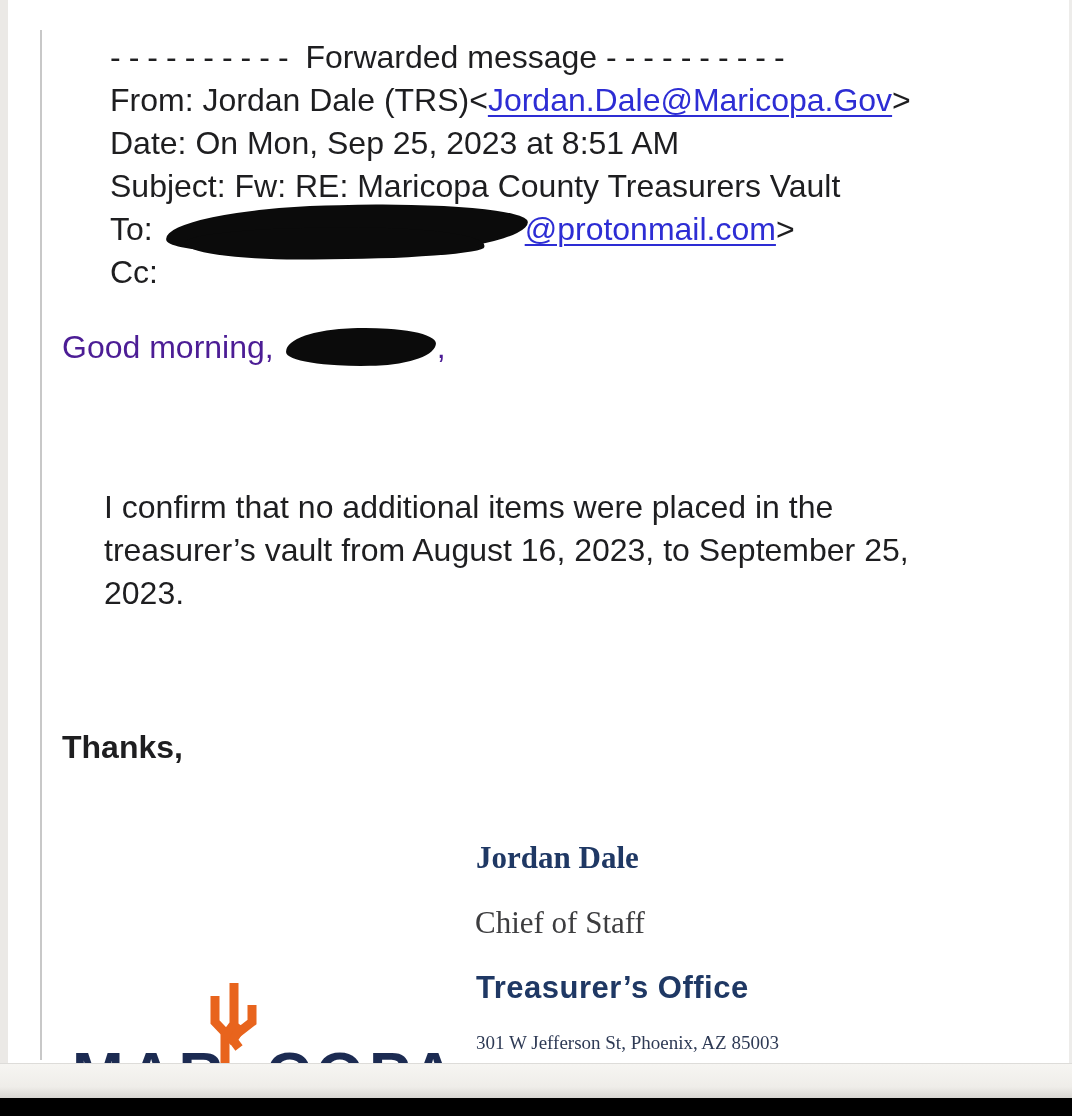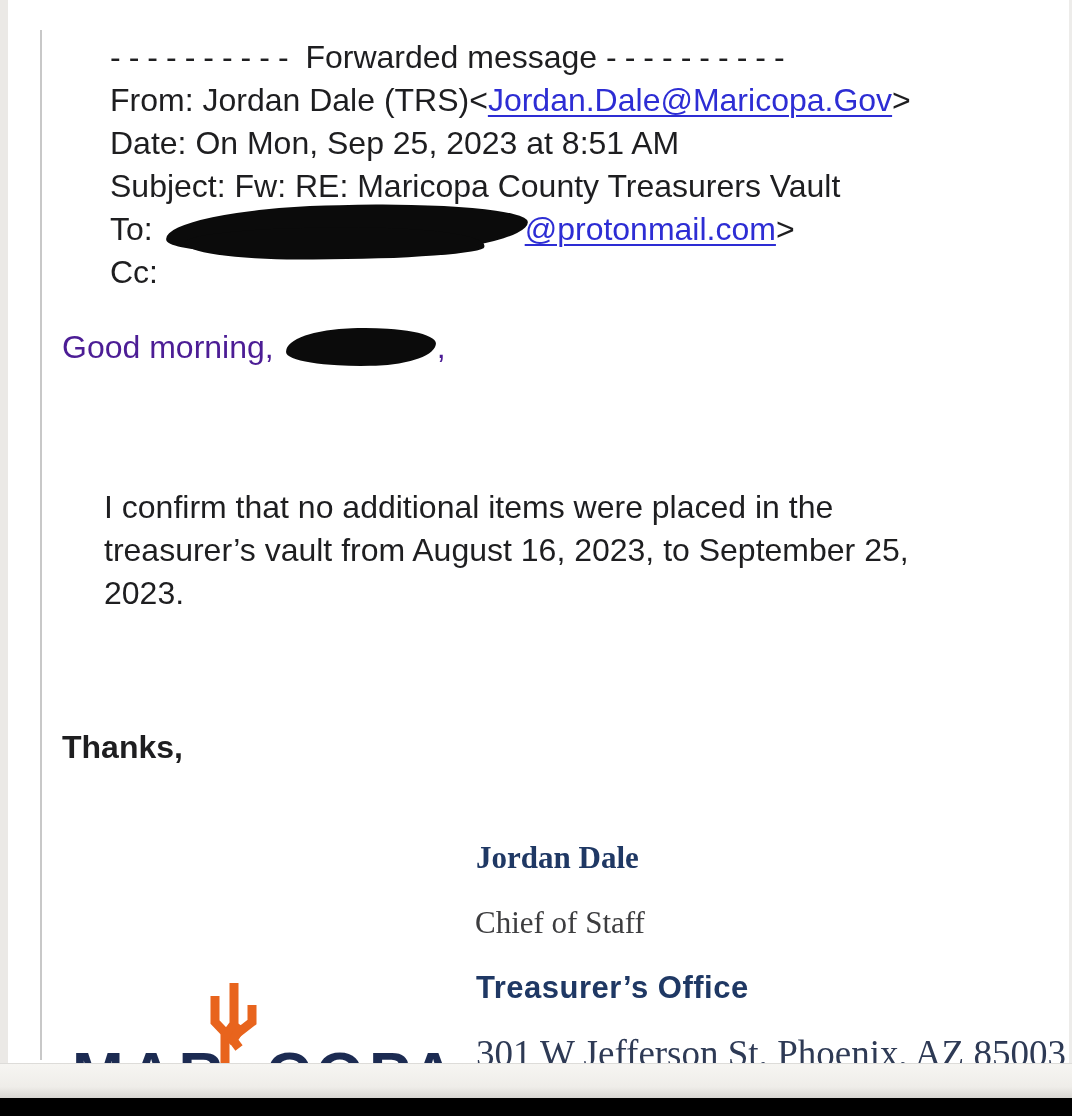--- a/index.html
+++ b/index.html
@@ -56,21 +56,21 @@
 
   
   .greeting{position:absolute;left:54px;top:326px;font-size:32px;line-height:43px;color:#4c1d95;white-space:nowrap;}
   .paragraph{position:absolute;left:54px;top:486px;width:960px;font-size:32px;line-height:43px;color:#1e1e20;white-space:pre-line;margin-left:42px;}
   .closing{position:absolute;left:54px;top:726px;font-size:32px;line-height:43px;color:#1e1e20;font-weight:bold;}
 
   
   .sig-name{position:absolute;left:468px;top:840px;font-family:"Liberation Serif",serif;font-weight:bold;font-size:31px;color:#1f3864;}
   .sig-title{position:absolute;left:467px;top:905px;font-family:"Liberation Serif",serif;font-size:31px;color:#3d3d3f;}
   .sig-dept{position:absolute;left:468px;top:970px;font-weight:bold;font-size:31px;color:#1f3864;letter-spacing:0.5px;}
-  .sig-addr{position:absolute;left:468px;top:1032px;font-family:"Liberation Serif",serif;font-size:37px;color:#2e3a55;white-space:nowrap;}
+  .sig-addr{position:absolute;left:468px;top:1032px;font-family:"Liberation Serif",serif;font-size:19px;color:#2e3a55;white-space:nowrap;}
 
   
   .logo-mar,.logo-copa{
     position:absolute;top:1038px;font-weight:900;font-size:62px;
     color:#1c2b52;letter-spacing:5px;font-family:"Liberation Sans",sans-serif;
   }
   .logo-mar{left:64px;}
   .logo-copa{left:258px;}
   .cactus{position:absolute;left:198px;top:980px;}
 

